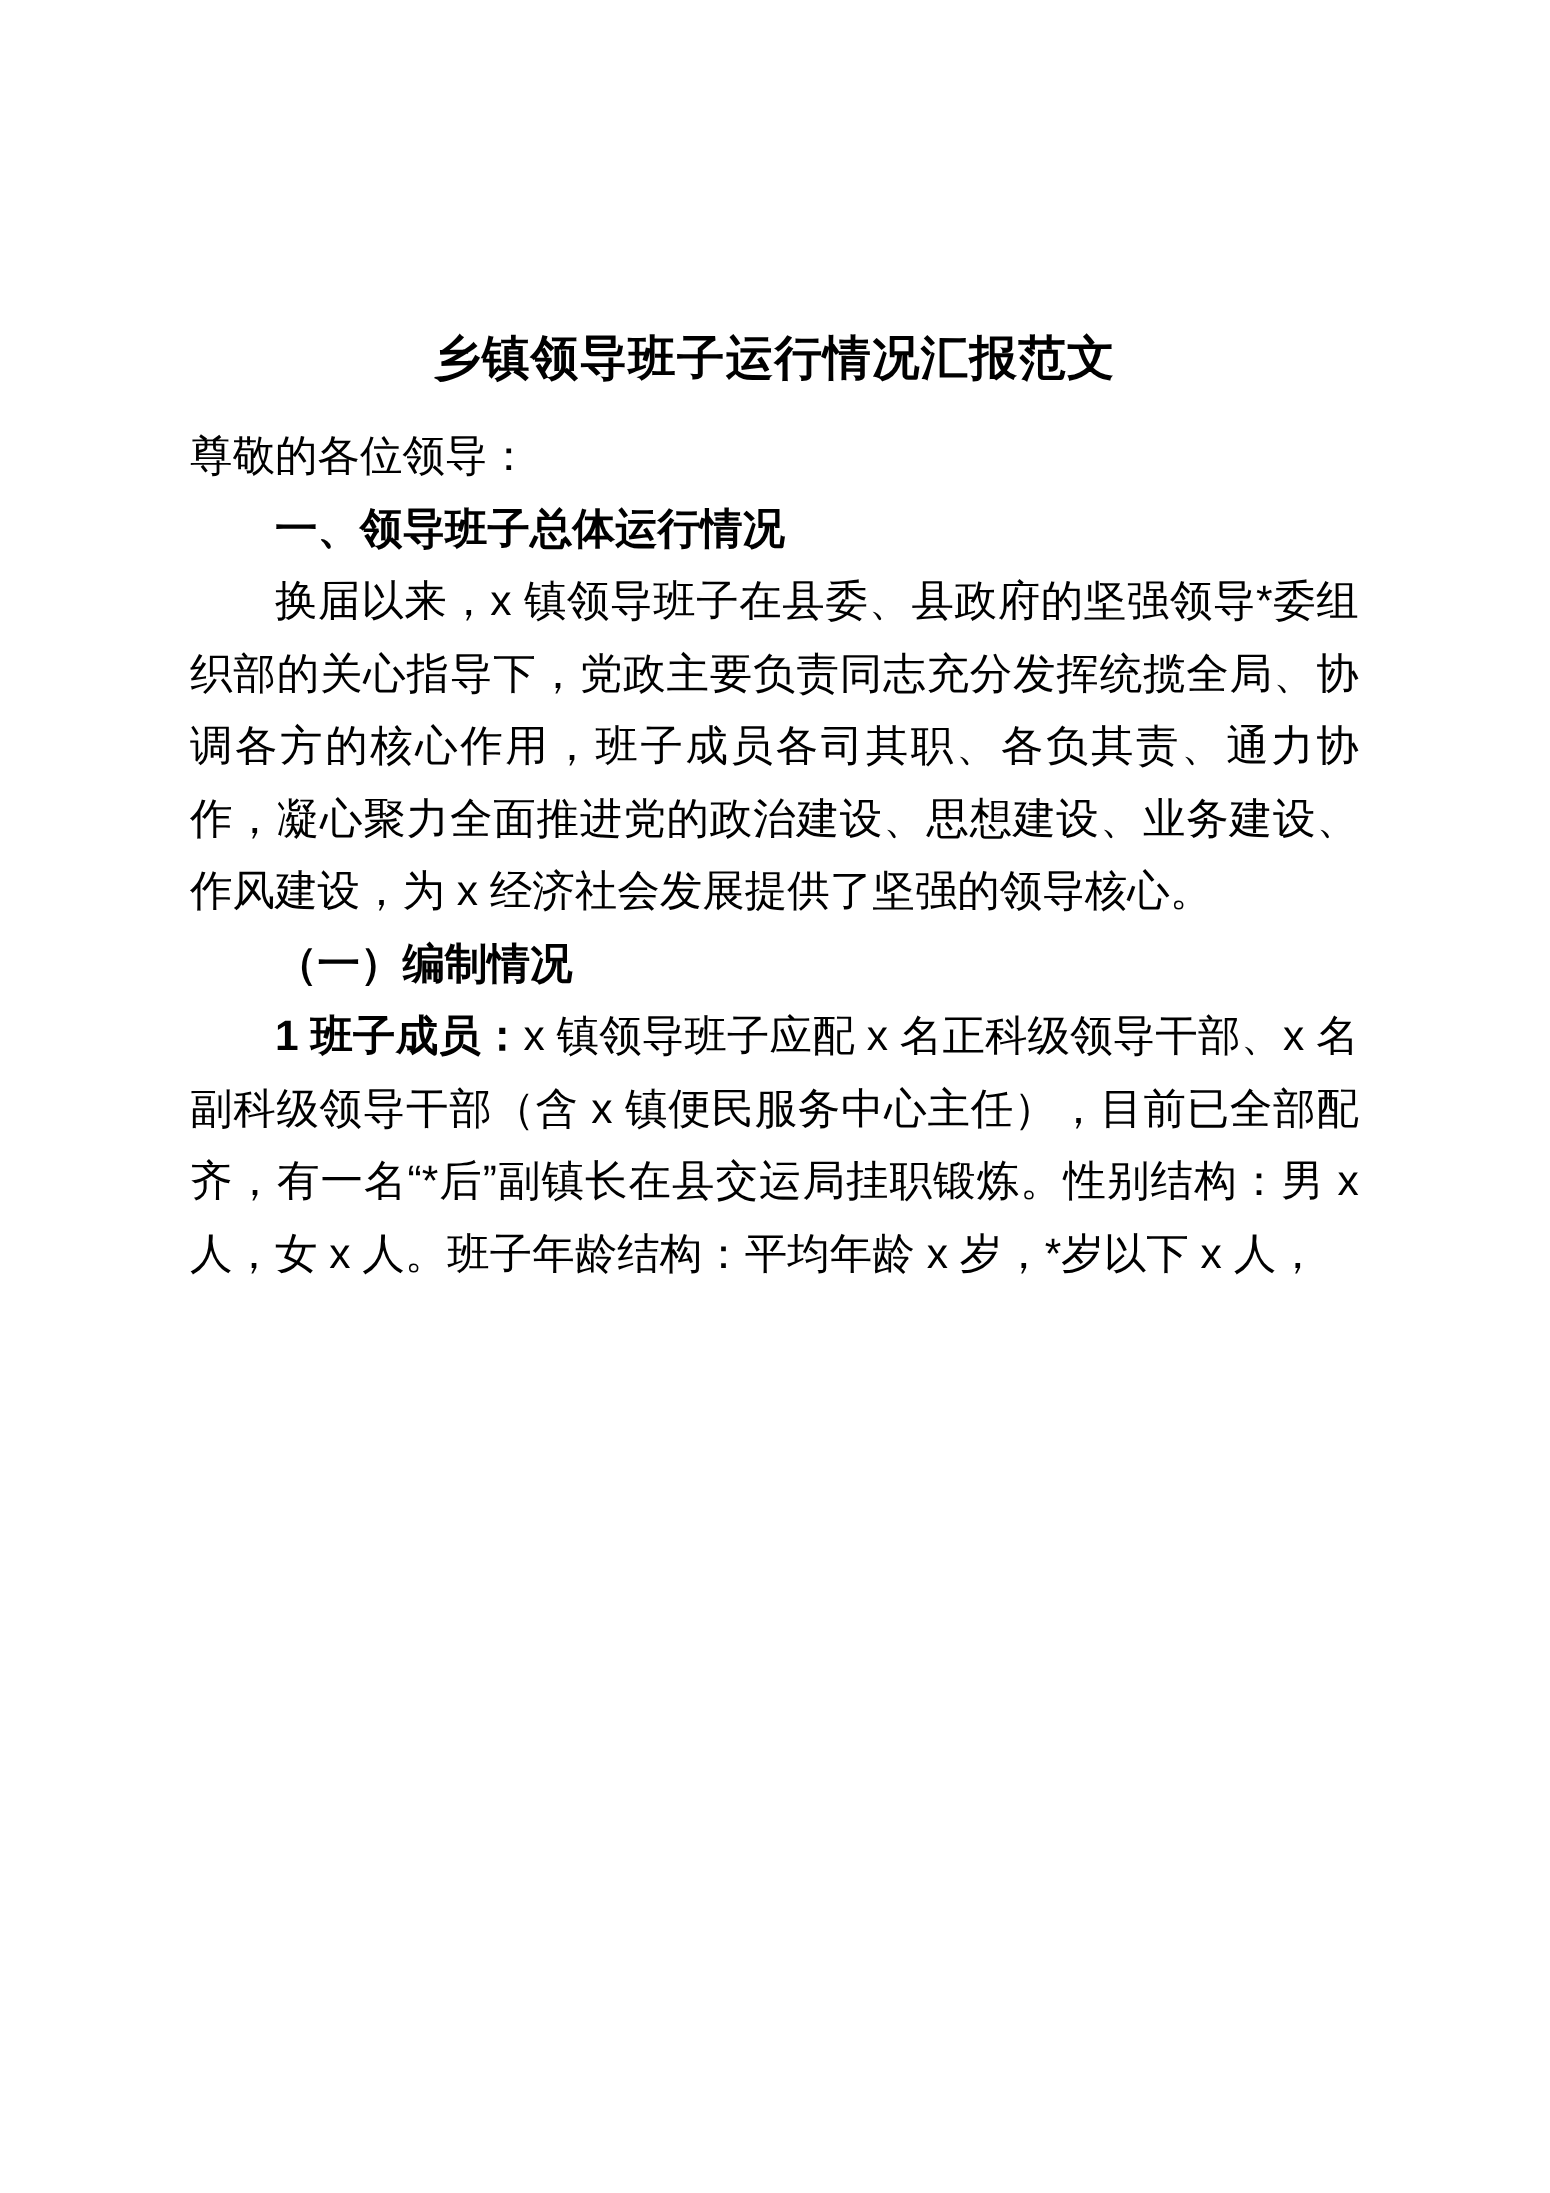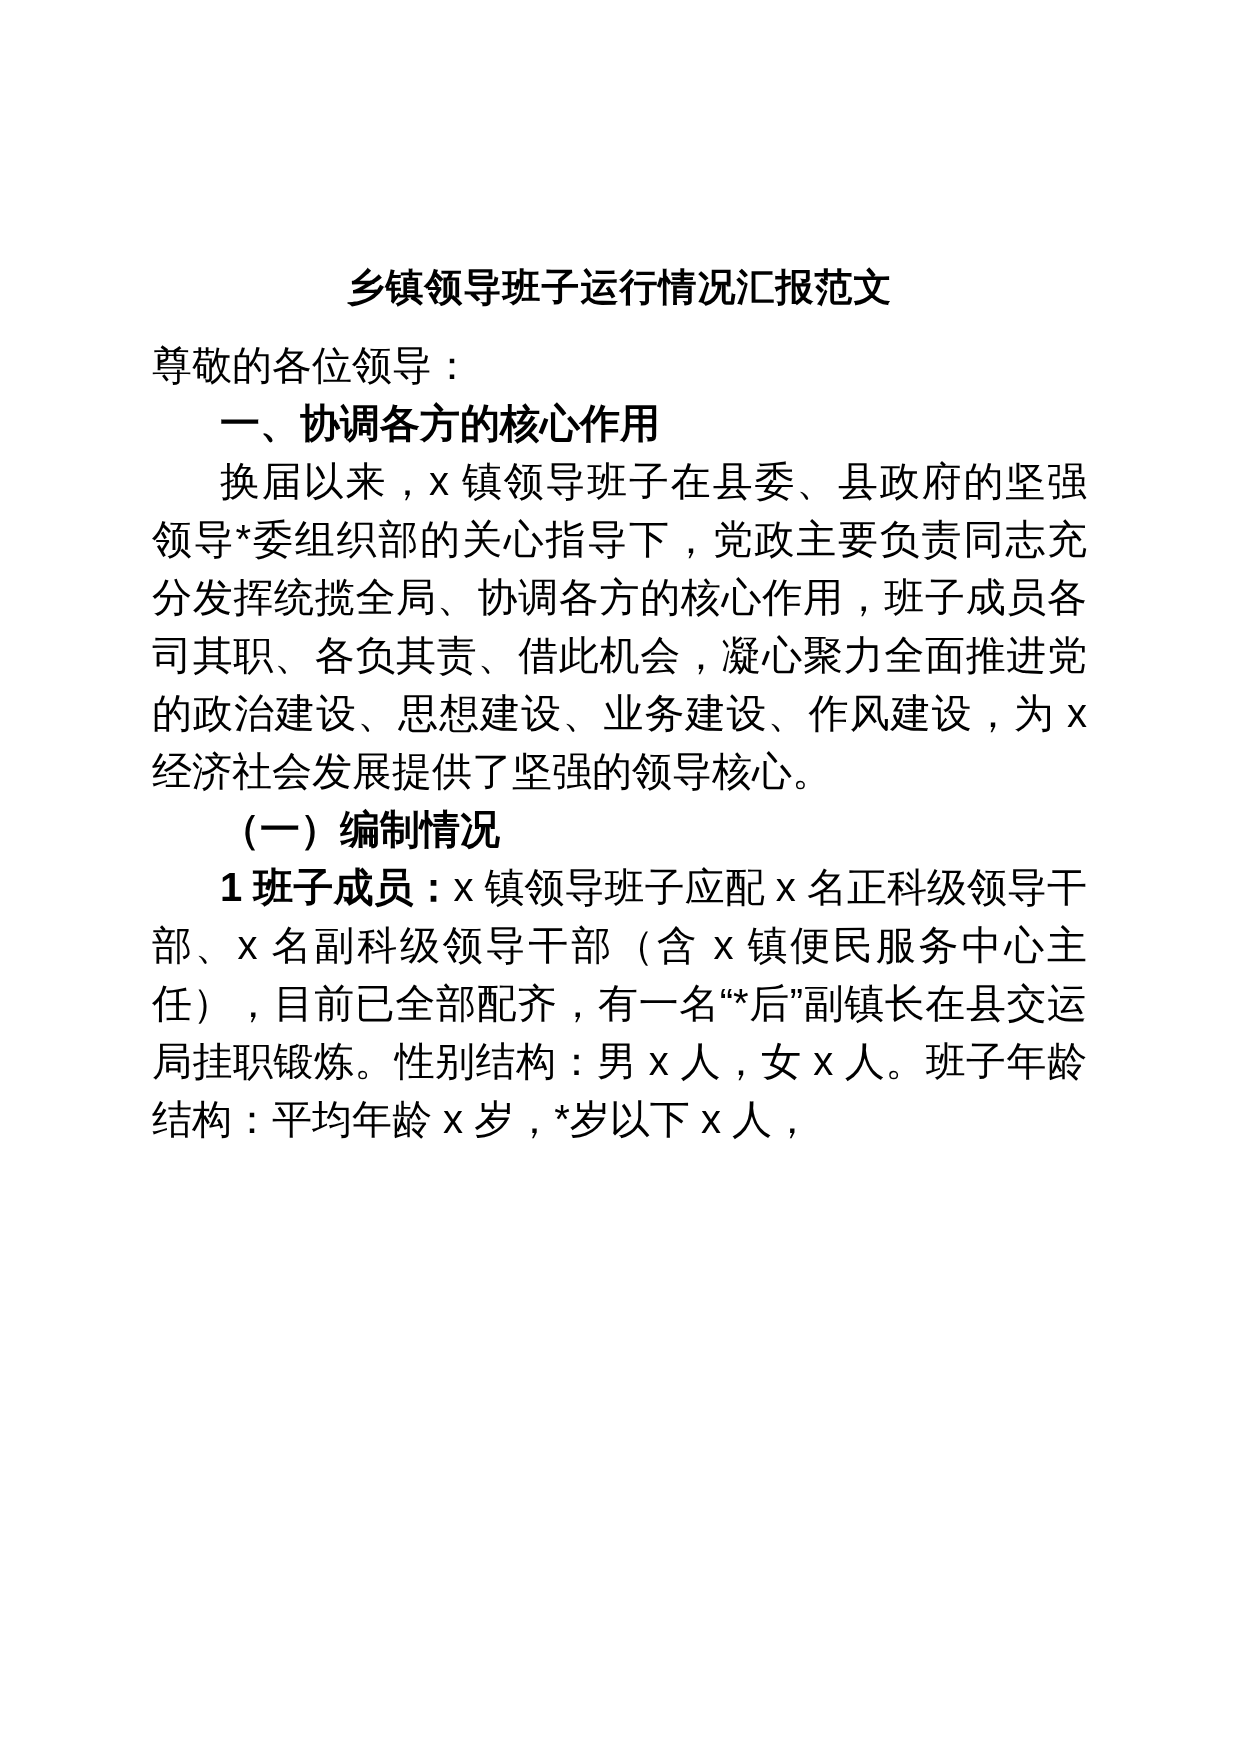--- a/index.html
+++ b/index.html
@@ -21,21 +21,21 @@
   .doc-title {
     margin: 0 0 26px 0;
     font-size: 38px;
     line-height: 46px;
     font-weight: 700;
     text-align: center;
     letter-spacing: 1px;
   }
   .para {
     margin: 0;
-    font-size: 40px;
+    font-size: 34px;
     line-height: 58px;
     text-align: justify;
     word-break: break-all;
   }
   .para.indent {
     text-indent: 68px;
   }
   .bold {
     font-weight: 700;
   }
@@ -43,23 +43,23 @@
 </head>
 <body>
 
 <div class="page">
 
   <h1 class="doc-title">乡镇领导班子运行情况汇报范文</h1>
 
   <p class="para">尊敬的各位领导：</p>
 
 
-  <p class="para indent bold">一、协调各方的核心作用</p>
+  <p class="para indent bold">一、领导班子总体运行情况</p>
 
-  <p class="para indent">换届以来，x 镇领导班子在县委、县政府的坚强领导*委组织部的关心指导下，党政主要负责同志充分发挥统揽全局、协调各方的核心作用，班子成员各司其职、各负其责、借此机会，凝心聚力全面推进党的政治建设、思想建设、业务建设、作风建设，为 x 经济社会发展提供了坚强的领导核心。</p>
+  <p class="para indent">换届以来，x 镇领导班子在县委、县政府的坚强领导*委组织部的关心指导下，党政主要负责同志充分发挥统揽全局、协调各方的核心作用，班子成员各司其职、各负其责、通力协作，凝心聚力全面推进党的政治建设、思想建设、业务建设、作风建设，为 x 经济社会发展提供了坚强的领导核心。</p>
 
   <p class="para indent bold">（一）编制情况</p>
 
 
 
   <p class="para indent"><span class="bold">1 班子成员：</span><span>x 镇领导班子应配 x 名正科级领导干部、x 名副科级领导干部（含 x 镇便民服务中心主任），目前已全部配齐，有一名“*后”副镇长在县交运局挂职锻炼。性别结构：男 x 人，女 x 人。班子年龄结构：平均年龄 x 岁，*岁以下 x 人，</span></p>
 
 </div>
 
 </body></html>

